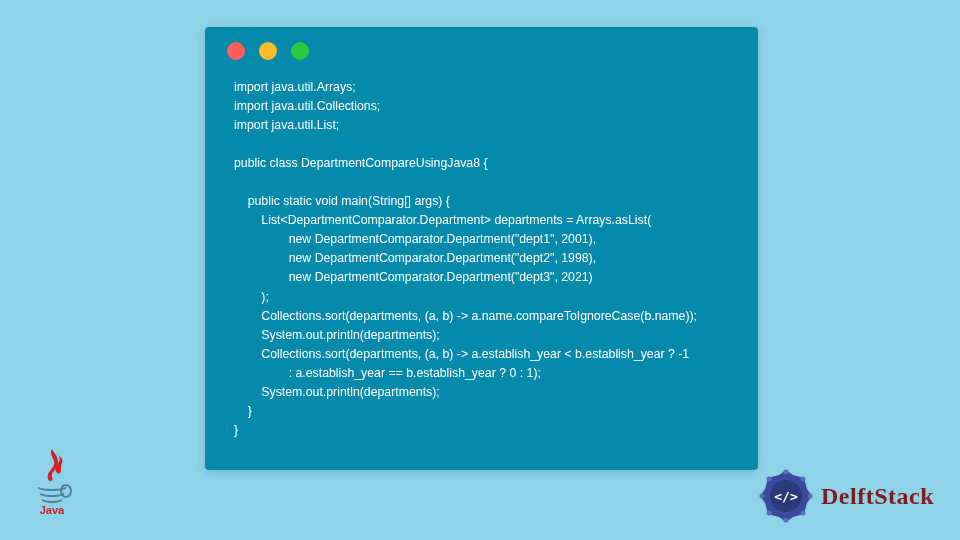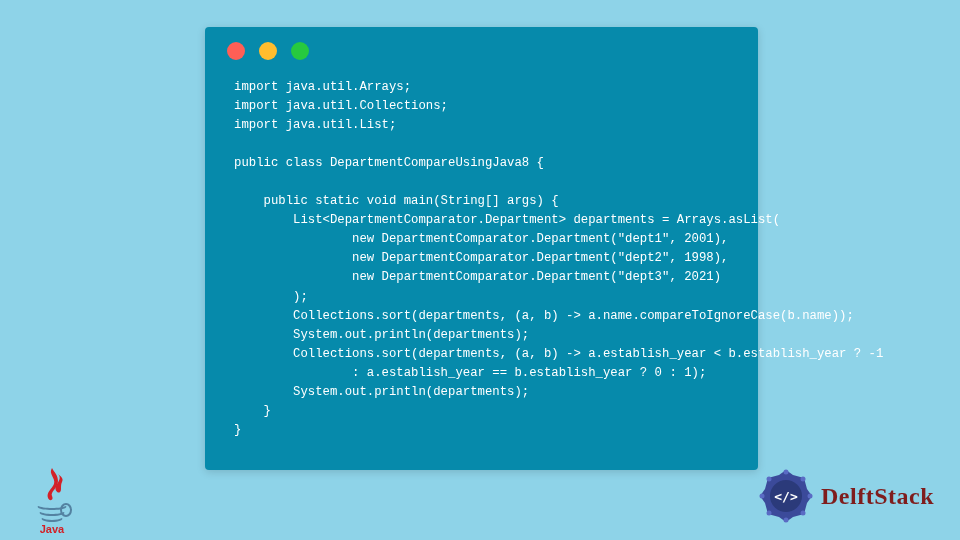--- a/index.html
+++ b/index.html
@@ -29,30 +29,30 @@
 .light {
   width: 18px;
   height: 18px;
   border-radius: 50%;
 }
 .light.red { background: #ff5f56; }
 .light.yellow { background: #ffbd2e; }
 .light.green { background: #27c93f; }
 .code-area {
   padding: 10px 29px 18px 29px;
-  font-family: Liberation Mono, monospace;
+  font-family: Liberation Sans, sans-serif;
   font-size: 12.3px;
   line-height: 1.55;
   color: #ffffff;
   white-space: pre;
 }
 .java-logo {
   position: absolute;
   left: 28px;
-  bottom: 6px;
+  bottom: 25px;
   width: 48px;
   height: 70px;
 }
 .delft-logo {
   position: absolute;
   right: 26px;
   bottom: 15px;
   display: flex;
   align-items: center;
   gap: 6px;

